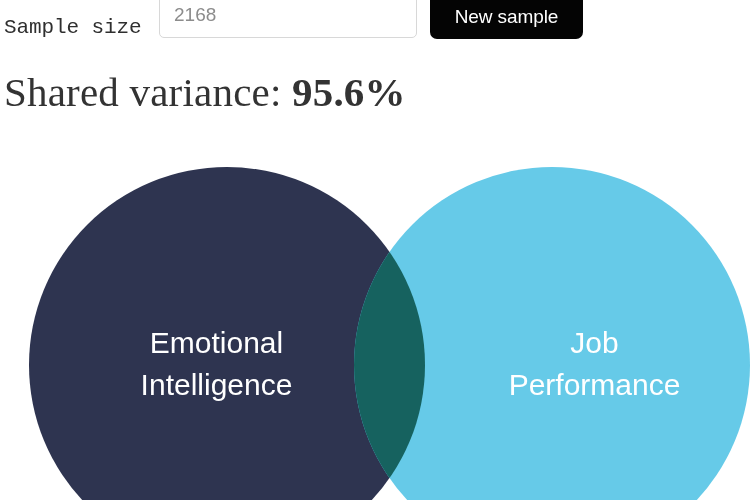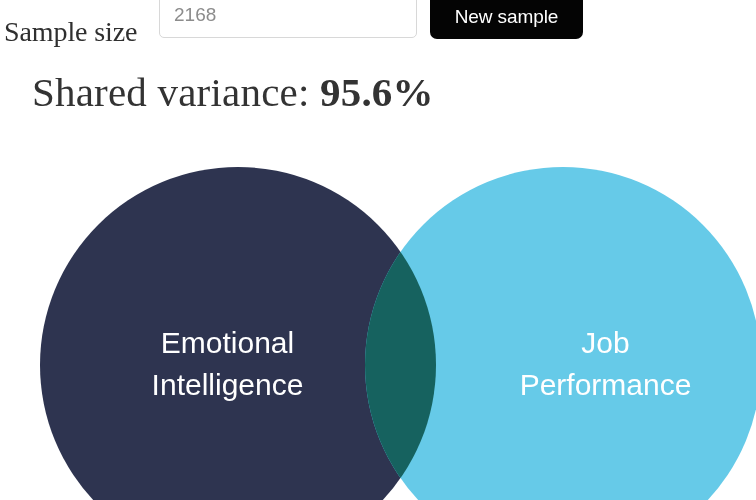--- a/index.html
+++ b/index.html
@@ -23,23 +23,23 @@
     width: 756px;
     height: 44px;
     display: flex;
     align-items: center;
   }
 
   #sample-size-label {
     position: absolute;
     left: 4px;
     top: 16px;
-    font-size: 28px;
+    font-size: 21px;
     color: #2f2f2f;
-    font-family: Liberation Serif, serif;
+    font-family: Liberation Mono, monospace;
     letter-spacing: -0.1px;
     white-space: nowrap;
   }
 
   #sample-size-input {
     position: absolute;
     left: 159px;
     top: -8px;
     width: 258px;
     height: 46px;
@@ -81,30 +81,29 @@
     left: 4px;
     top: 68px;
     font-family: "Liberation Serif", serif;
     font-size: 41px;
     color: #333333;
     white-space: nowrap;
     letter-spacing: 0.2px;
   }
   #shared-variance-heading .label-part {
     font-weight: normal;
-    margin-left: 28px;
   }
   #shared-variance-heading .value-part {
     font-weight: bold;
   }
 
   
   #venn-diagram {
     position: absolute;
-    left: 15px;
+    left: 4px;
     top: 0;
     width: 648px;
     height: 500px;
   }
 
   #venn-svg {
     display: block;
   }
 
   .venn-label {

